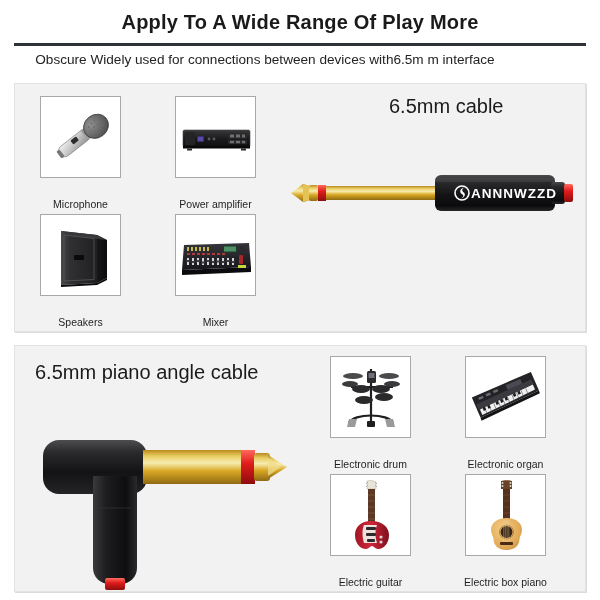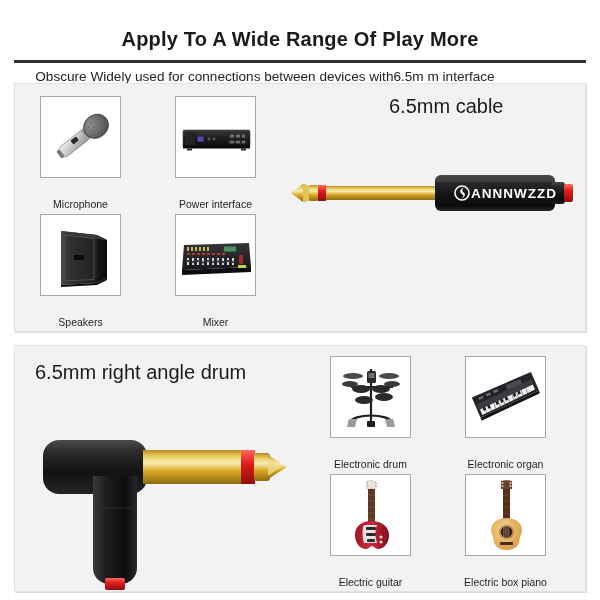--- a/index.html
+++ b/index.html
@@ -5,21 +5,21 @@
   html,body{margin:0;padding:0;}
   body{
     width:600px;height:600px;
     background:#ffffff;
     font-family:"Liberation Sans", sans-serif;
     overflow:hidden;
     position:relative;
   }
 
   
-  .header{ position:absolute; left:0; top:0; width:600px;margin-top:17px; }
+  .header{ position:absolute; left:0; top:0; width:600px; }
   .page-title{
     text-align:center;
     font-size:20px;
     font-weight:bold;
     color:#1a1a1a;
     letter-spacing:.2px;
     margin:0;
     padding-top:9px;
     line-height:26px;
   }
@@ -180,21 +180,21 @@
               <rect x="60" y="43.8" width="4" height="2.4"></rect>
             <rect x="66" y="43.8" width="3" height="2.4"></rect>
           </g>
           <circle cx="33" cy="42" r="1.4" fill="#5b5b5e"></circle>
           <circle cx="38" cy="42" r="1.4" fill="#5b5b5e"></circle>
           <rect x="7" y="49" width="67" height="2.5" fill="#09090a"></rect>
           <rect x="11" y="51.5" width="5" height="2" fill="#2a2a2c"></rect>
           <rect x="65" y="51.5" width="5" height="2" fill="#2a2a2c"></rect>
         </svg>
       </div>
-      <div class="thumb-caption">Power interface</div>
+      <div class="thumb-caption">Power amplifier</div>
     </div>
 
     <div class="thumb-cell">
       <div class="thumb-box">
         <svg width="81" height="82" viewBox="0 0 81 82">
           <defs>
             <linearGradient id="spkFace" x1="0" y1="0" x2="1" y2="0">
               <stop offset="0" stop-color="#4a4a4c"></stop>
                 <stop offset=".25" stop-color="#303032"></stop>
               <stop offset="1" stop-color="#202022"></stop>
@@ -325,21 +325,21 @@
         <circle cx="7" cy="8" r="7" fill="none" stroke="#ffffff" stroke-width="1.6"></circle>
         <path d="M9,2.5 C4,4 4.5,8 7.5,9.5 C9,10.3 8.6,12 6,13.5 C10,12.6 11,9 8.5,7.3 C6.6,6 6.8,4.2 9,2.5 Z" fill="#ffffff"></path>
       </g>
       <text x="188" y="36" font-family="'Liberation Sans', sans-serif" font-size="13.5" font-weight="bold" letter-spacing="1" fill="#ffffff" id="brand-text-top">ANNNWZZD</text>
     </svg>
   </div>
 </div>
 
 <div class="panel" id="panel-bottom">
 
-  <div class="section-heading" id="heading-bottom">6.5mm right angle drum</div>
+  <div class="section-heading" id="heading-bottom">6.5mm piano angle cable</div>
 
   <div class="art" id="art-right-angle">
     <svg width="282" height="172" viewBox="0 0 282 172">
       <defs>
         <linearGradient id="goldG2" x1="0" y1="0" x2="0" y2="1">
           <stop offset="0" stop-color="#b88a1e"></stop>
           <stop offset=".18" stop-color="#e9cd62"></stop>
           <stop offset=".38" stop-color="#f7ecb0"></stop>
           <stop offset=".62" stop-color="#d9a824"></stop>
           <stop offset="1" stop-color="#8f6a12"></stop>

